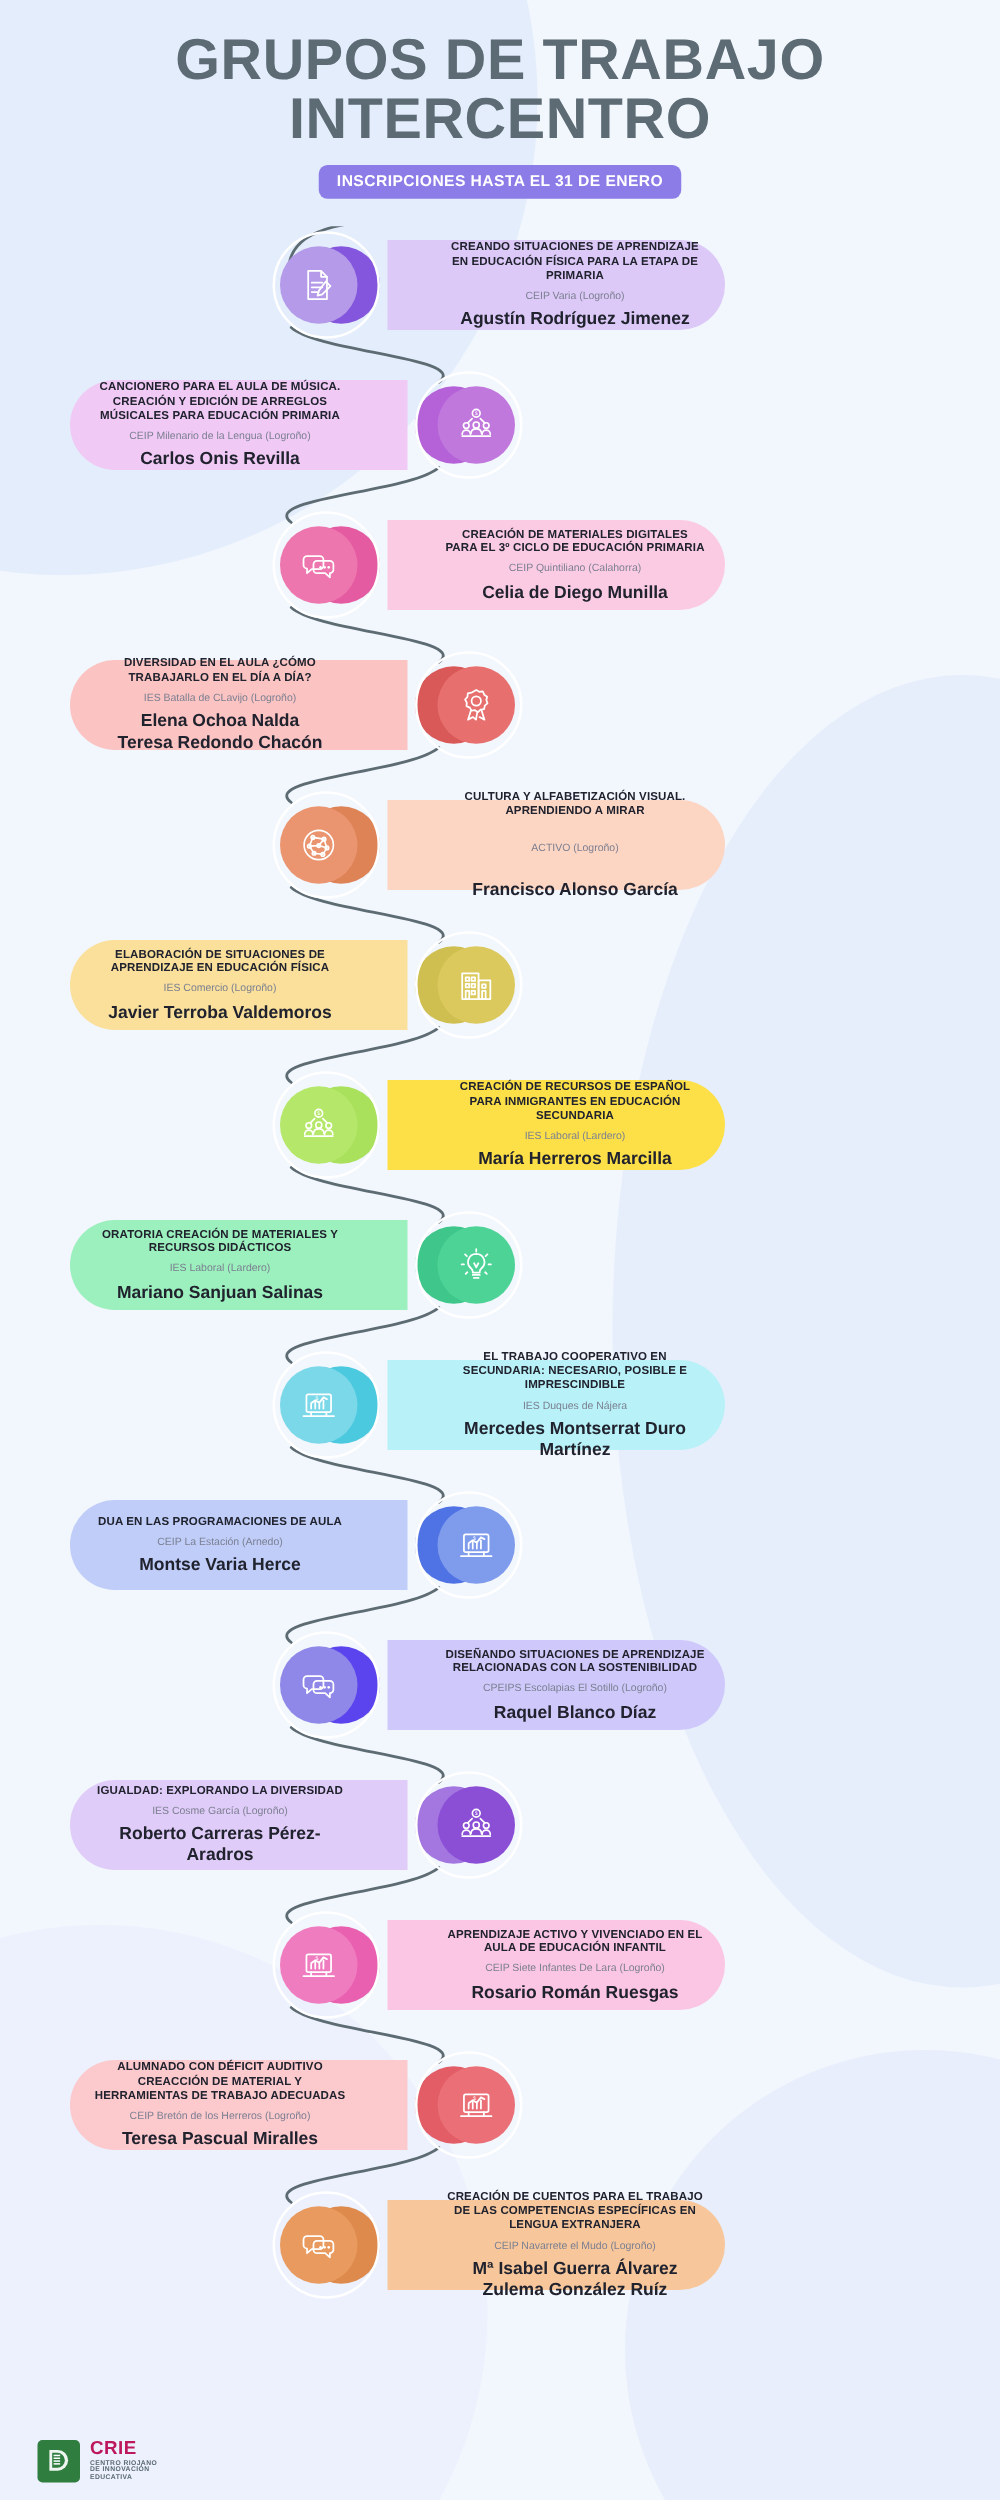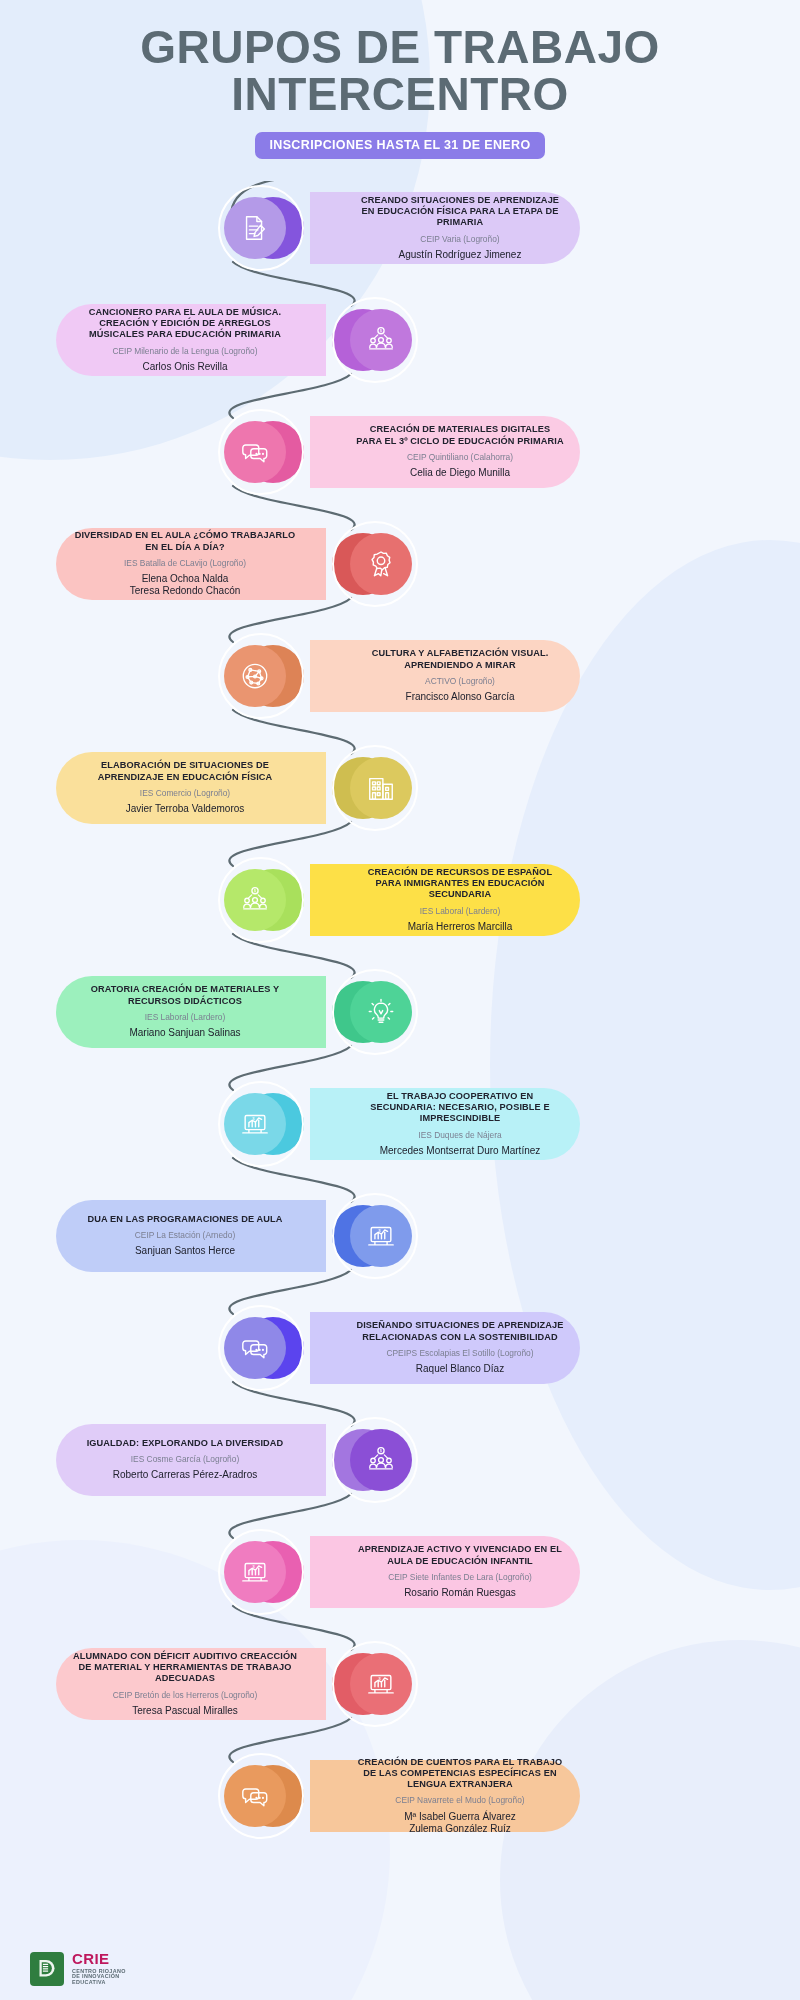--- a/index.html
+++ b/index.html
@@ -92,40 +92,40 @@
     flex-direction: column;
     justify-content: center;
     padding: 6px 16px;
     text-align: center;
   }
   .card.right .panel {
     padding-left: 46px;
     border-radius: 0 36px 36px 0;
   }
   .card.left .panel {
-    padding-right: 28px;
+    padding-right: 46px;
     border-radius: 36px 0 0 36px;
   }
   .p-title {
     font-size: 9.2px;
     font-weight: 700;
     color: #20222e;
     line-height: 1.22;
     letter-spacing: .12px;
     text-transform: uppercase;
   }
   .p-center {
     font-size: 8.4px;
     color: #7b7f91;
     margin-top: 5px;
     line-height: 1.2;
   }
   .p-person {
-    font-size: 10px;
-    font-weight: 400;
+    font-size: 14px;
+    font-weight: 700;
     color: #20222e;
     margin-top: 5px;
     line-height: 1.22;
   }
 
   
   .medallion {
     position: relative;
     width: 92px; height: 86px;
     flex: 0 0 92px;
@@ -299,21 +299,21 @@
                   <circle cx="16" cy="16.5" r="1.5"></circle>
                   <circle cx="23" cy="18.5" r="1.5"></circle>
                   <circle cx="12" cy="23" r="1.5"></circle>
                   <circle cx="19.5" cy="24" r="1.5"></circle>
                   <path d="M11 9.5 8 17M11 9.5l9.5 1.5M20.5 11 16 16.5M16 16.5 8 17M16 16.5l7 2M8 17l4 6M12 23l7.5 1M23 18.5 19.5 24M20.5 11 23 18.5"></path>
                 </svg>
               </div>
             </div>
             <div class="ring"></div>
           </div>
-          <div class="panel" style="width: 270px; background: rgb(252, 213, 195);">
+          <div class="panel" style="width: 270px; background: rgb(252, 213, 195); gap: 14px;">
             <div class="p-title">CULTURA Y ALFABETIZACIÓN VISUAL. APRENDIENDO A MIRAR</div>
             <div class="p-center">ACTIVO (Logroño)</div>
             <div class="p-person">Francisco Alonso García</div>
           </div>
         </div>
         <div class="card left" style="top: 564px; left: 56px;">
           <div class="medallion">
             <div class="disc-back" style="background: rgb(207, 190, 80);"></div>
             <div class="disc-front" style="background: rgb(220, 201, 94);">
               <div class="ico">
@@ -419,21 +419,21 @@
                   <path d="M9.5 14.5 13 12l3.5 2 3.5-4.5 3 1.5"></path>
                   <text x="14.5" y="11.5" font-size="4.5" fill="#fff" stroke="none" text-anchor="middle">$</text>
                 </svg>
               </div>
             </div>
             <div class="ring"></div>
           </div>
           <div class="panel" style="width: 270px; background: rgb(191, 205, 248);">
             <div class="p-title">DUA EN LAS PROGRAMACIONES DE AULA</div>
             <div class="p-center">CEIP La Estación (Arnedo)</div>
-            <div class="p-person">Sanjuan Santos Herce</div>
+            <div class="p-person">Montse Varia Herce</div>
           </div>
         </div>
         <div class="card right" style="top: 1124px; left: 218px;">
           <div class="medallion">
             <div class="disc-back" style="background: rgb(91, 68, 238);"></div>
             <div class="disc-front" style="background: rgb(143, 136, 232);">
               <div class="ico">
                 <svg viewBox="0 0 32 32" fill="none" stroke="#fff" stroke-width="1.5" stroke-linecap="round" stroke-linejoin="round">
                   <path d="M5 8.5h11a3 3 0 0 1 3 3v5a3 3 0 0 1-3 3H9l-4 3.5V19a3 3 0 0 1-3-3v-4.5a3 3 0 0 1 3-3z" transform="translate(1,0)"></path>
                   <path d="M15.5 12.5h11a3 3 0 0 1 3 3v4.5a3 3 0 0 1-3 3v3.5L22.5 23h-7a3 3 0 0 1-3-3v-4.5a3 3 0 0 1 3-3z" transform="translate(-1,0)"></path>

